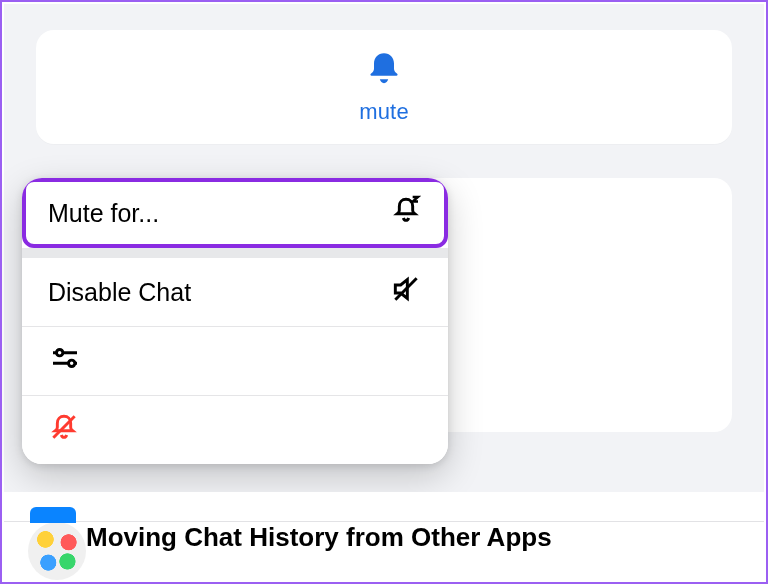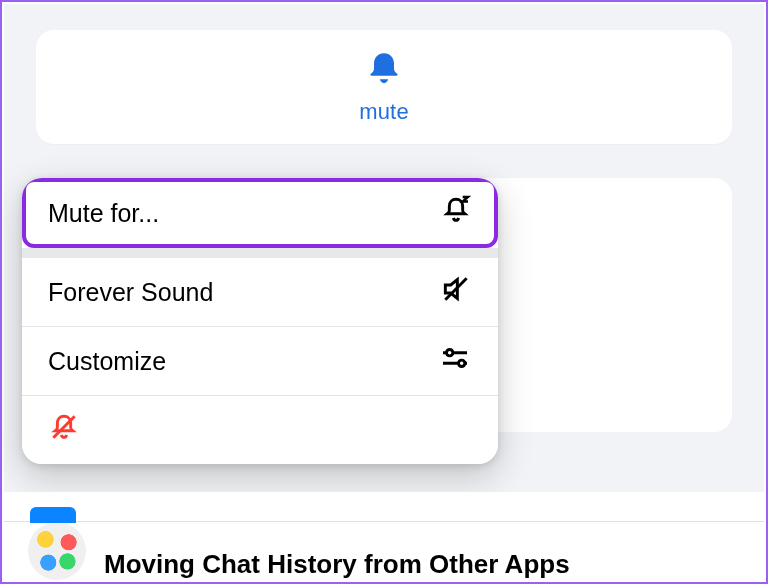--- a/index.html
+++ b/index.html
@@ -51,21 +51,21 @@
     height: 254px;
     background: #fff;
     border-radius: 18px;
   }
 
   
   .popup {
     position: absolute;
     left: 20px;
     top: 176px;
-    width: 476px;
+    width: 426px;
     background: #fff;
     border-radius: 20px;
     box-shadow: 0 12px 36px rgba(0,0,0,0.20), 0 2px 8px rgba(0,0,0,0.12);
     overflow: hidden;
   }
   .menu-item {
     display: flex;
     align-items: center;
     justify-content: space-between;
     padding: 0 26px;
@@ -95,22 +95,22 @@
     bottom: 2px;
     background: #fff;
   }
   .peek { height: 30px; border-bottom: 1px solid #e2e2e5; position: relative; }
   .peek .blue-sliver {
     position: absolute; left: 26px; bottom: -2px;
     width: 46px; height: 16px;
     background: #0a84ff; border-radius: 6px 6px 0 0;
   }
   .chat-row {
-    display: flex; align-items: flex-end;
-    height: 58px; gap: 18px;
+    display: flex; align-items: flex-start;
+    height: 58px; 
     padding: 0 22px 0 24px;
   }
   .avatar {
     width: 58px; height: 58px; border-radius: 50%;
     background:
       radial-gradient(circle at 30% 30%, #ffd13a 0 14%, transparent 15%),
       radial-gradient(circle at 70% 35%, #ff5a5a 0 14%, transparent 15%),
       radial-gradient(circle at 35% 70%, #3aa0ff 0 14%, transparent 15%),
       radial-gradient(circle at 68% 68%, #38d66b 0 14%, transparent 15%),
       #f0f0f0;
@@ -147,33 +147,32 @@
         <path d="M12 4c-3 0-5 2.2-5 5.2v3c0 .8-.4 1.6-1 2.1l-.6.5h13.2l-.6-.5c-.6-.5-1-1.3-1-2.1v-3C17 6.2 15 4 12 4z"></path>
         <path d="M10 18c.3 1 1 1.8 2 1.8s1.7-.8 2-1.8"></path>
         <path d="M17 2.2h4l-4 3.4h4" stroke-width="1.8"></path>
       </svg>
     </span>
   </div>
 
   <div class="sep-thick"></div>
 
   <div class="menu-item">
-    <span>Forever Sound</span>
+    <span>Disable Chat</span>
     <span>
       <svg width="32" height="32" viewBox="0 0 24 24">
         <path d="M4 9v6h4l5 4V5l-5 4H4z"></path>
         <line x1="4" y1="20" x2="20" y2="4"></line>
       </svg>
     </span>
   </div>
 
   <div class="sep-thin"></div>
 
   <div class="menu-item">
-    <span>Customize</span>
     <span>
       <svg width="34" height="32" viewBox="0 0 24 24">
         <line x1="3" y1="8" x2="21" y2="8"></line>
         <circle cx="8" cy="8" r="2.4" fill="#fff"></circle>
         <line x1="3" y1="16" x2="21" y2="16"></line>
         <circle cx="17" cy="16" r="2.4" fill="#fff"></circle>
       </svg>
     </span>
   </div>
 

